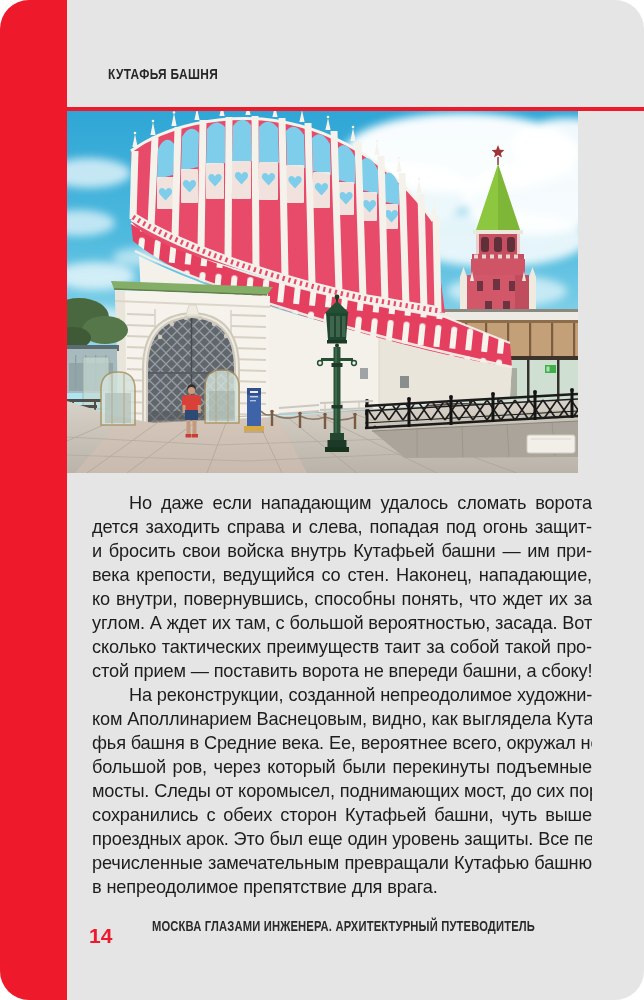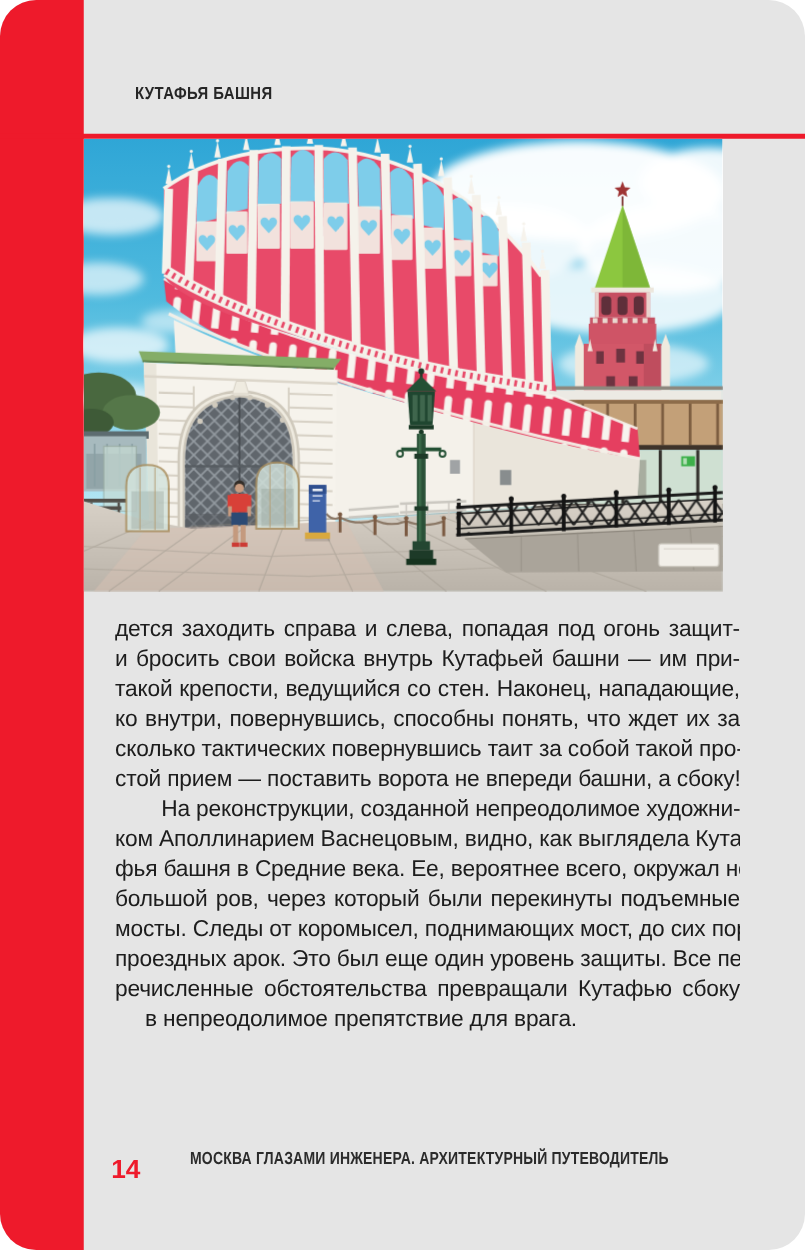--- a/index.html
+++ b/index.html
@@ -8,21 +8,21 @@
   .spine{position:absolute;left:0;top:0;width:67px;height:1000px;background:var(--accent,#ee1a2b);}
   .rule{position:absolute;left:0;top:107px;width:644px;height:4px;background:var(--accent,#ee1a2b);}
   .hdr{position:absolute;left:108px;top:66px;font-size:14px;font-weight:700;color:#262626;
        letter-spacing:.4px;transform:scaleX(.85);transform-origin:left center;white-space:nowrap;}
   .photo{position:absolute;left:67px;top:111px;width:511px;height:362px;margin:0;padding:0;}
   .photo svg{display:block;width:100%;height:100%;}
   .txt{position:absolute;left:92px;top:491px;width:500px;color:var(--textc,#1d1d1d);
        font-size:18.2px;line-height:24px;letter-spacing:-0.15px;}
   .ln{text-align:justify;text-align-last:justify;height:24px;overflow:hidden;white-space:nowrap;}
   .ln.first{text-indent:37px;}
-  .ln.end{text-align-last:left;margin-left:24px;}
+  .ln.end{text-align-last:left;}
   .pgnum{position:absolute;left:89px;top:924px;font-size:21px;font-weight:700;color:var(--accent,#ee1a2b);}
   .runfoot{position:absolute;left:152px;top:918px;font-size:14px;font-weight:700;color:#2b2b2b;
            transform:scaleX(.80);transform-origin:left center;white-space:nowrap;letter-spacing:.2px;}
 </style>
 </head>
 <body>
 
 <div class="page">
 
   <div class="spine"></div>
@@ -417,35 +417,38 @@
       <rect x="264.5" y="294" width="11" height="3.5" fill="#1d3a28"></rect>
       <rect x="263" y="322" width="14" height="7" fill="#234631"></rect>
       <rect x="260.5" y="329" width="19" height="7" fill="#1d3a28"></rect>
       <rect x="258" y="336" width="24" height="5" fill="#16331f"></rect>
     </g>
   </svg>
   </figure>
 
   <div class="txt">
     <div>
+      <div class="ln first">Но даже если нападающим удалось сломать ворота</div>
       <div class="ln">дется заходить справа и слева, попадая под огонь защит-</div>
       <div class="ln">и бросить свои войска внутрь Кутафьей башни — им при-</div>
-      <div class="ln">такой крепости, ведущийся со стен. Наконец, нападающие,</div>
+      <div class="ln">века крепости, ведущийся со стен. Наконец, нападающие,</div>
       <div class="ln">ко внутри, повернувшись, способны понять, что ждет их за</div>
-      <div class="ln">сколько тактических повернувшись таит за собой такой про-</div>
+      <div class="ln">углом. А ждет их там, с большой вероятностью, засада. Вот</div>
+      <div class="ln">сколько тактических преимуществ таит за собой такой про-</div>
       <div class="ln">стой прием — поставить ворота не впереди башни, а сбоку!</div>
     </div>
     <div>
       <div class="ln first">На реконструкции, созданной непреодолимое художни-</div>
       <div class="ln">ком Аполлинарием Васнецовым, видно, как выглядела Кута-</div>
       <div class="ln">фья башня в Средние века. Ее, вероятнее всего, окружал не-</div>
       <div class="ln">большой ров, через который были перекинуты подъемные</div>
       <div class="ln">мосты. Следы от коромысел, поднимающих мост, до сих пор</div>
+      <div class="ln">сохранились с обеих сторон Кутафьей башни, чуть выше</div>
       <div class="ln">проездных арок. Это был еще один уровень защиты. Все пе-</div>
-      <div class="ln">речисленные обстоятельства превращали Кутафью сбоку</div>
+      <div class="ln">речисленные замечательным превращали Кутафью башню</div>
       <div class="ln end">в непреодолимое препятствие для врага.</div>
     </div>
   </div>
 
   <div class="pgnum">14</div>
   <div class="runfoot">МОСКВА ГЛАЗАМИ ИНЖЕНЕРА. АРХИТЕКТУРНЫЙ ПУТЕВОДИТЕЛЬ</div>
 
 </div>
 
 </body></html>

